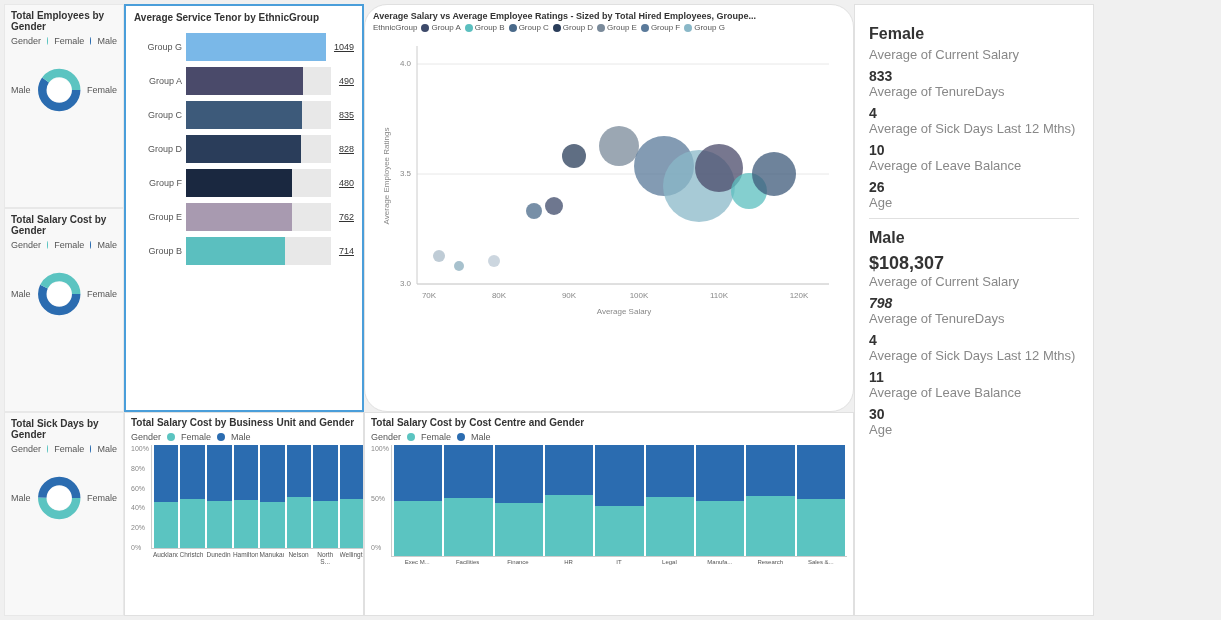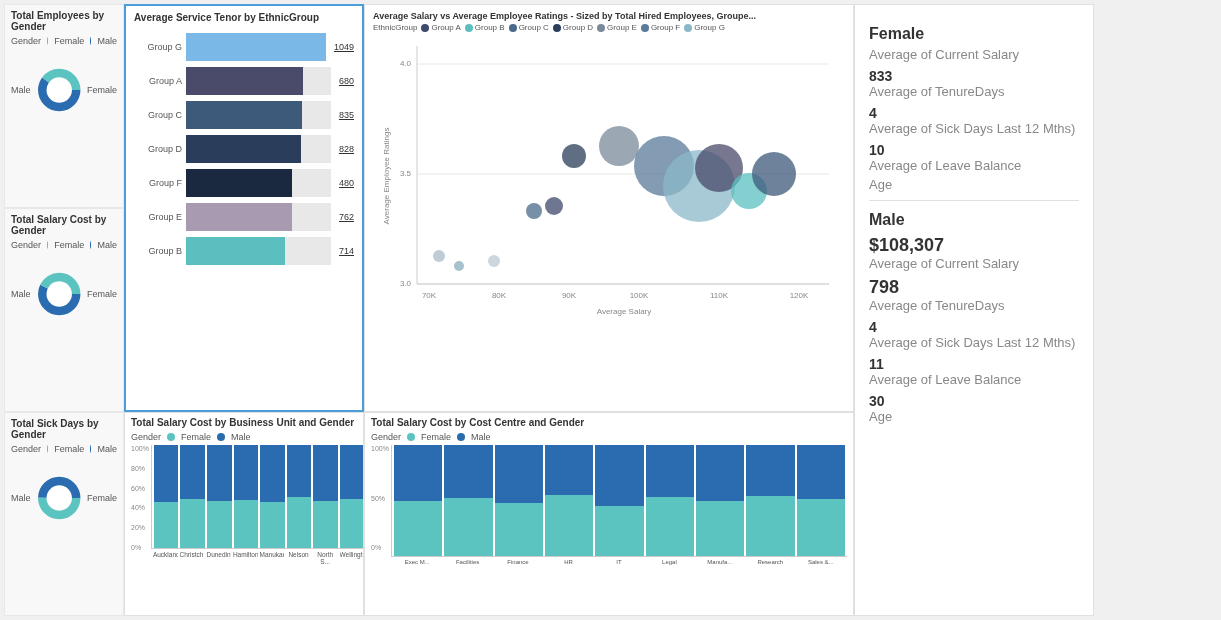--- a/index.html
+++ b/index.html
@@ -244,21 +244,21 @@
         <div class="bar-track">
           <div class="bar-fill" style="width:100%;background:#7ab8e8;"></div>
         </div>
         <div class="bar-value">1049</div>
       </div>
       <div class="bar-row">
         <div class="bar-label">Group A</div>
         <div class="bar-track">
           <div class="bar-fill" style="width:81%;background:#4a4a6a;"></div>
         </div>
-        <div class="bar-value">680</div>
+        <div class="bar-value">490</div>
       </div>
       <div class="bar-row">
         <div class="bar-label">Group C</div>
         <div class="bar-track">
           <div class="bar-fill" style="width:80%;background:#3d5a7a;"></div>
         </div>
         <div class="bar-value">835</div>
       </div>
       <div class="bar-row">
         <div class="bar-label">Group D</div>
@@ -284,21 +284,21 @@
       <div class="bar-row">
         <div class="bar-label">Group B</div>
         <div class="bar-track">
           <div class="bar-fill" style="width:68%;background:#5bbfbf;"></div>
         </div>
         <div class="bar-value">714</div>
       </div>
     </div>
   </div>
 
-  <div class="scatter-panel" style="grid-column:3; grid-row:1/3;">
+  <div class="scatter-panel" style="grid-column:3; grid-row:1/3;border-radius:23px;">
     <div class="scatter-title">Average Salary vs Average Employee Ratings - Sized by Total Hired Employees, Groupe...</div>
     <div class="scatter-legend">
       <span>EthnicGroup</span>
       <span class="scatter-legend-item">
         <span style="width:8px;height:8px;border-radius:50%;background:#3d4a6a;display:inline-block;"></span>
         <span>Group A</span>
       </span>
       <span class="scatter-legend-item">
         <span style="width:8px;height:8px;border-radius:50%;background:#5bbfbf;display:inline-block;"></span>
         <span>Group B</span>
@@ -368,28 +368,29 @@
 
   <div class="kpi-panel" style="grid-column:4; grid-row:1/4;">
     <div class="kpi-section-title">Female</div>
     <div class="kpi-label">Average of Current Salary</div>
     <div class="kpi-value" style="font-size:14px;">833</div>
     <div class="kpi-label">Average of TenureDays</div>
     <div class="kpi-value" style="font-size:14px;">4</div>
     <div class="kpi-label">Average of Sick Days Last 12 Mths)</div>
     <div class="kpi-value" style="font-size:14px;">10</div>
     <div class="kpi-label">Average of Leave Balance</div>
+    <div class="kpi-value" style="font-size:14px;">26</div>
     <div class="kpi-label">Age</div>
 
     <hr class="kpi-divider">
 
     <div class="kpi-section-title">Male</div>
     <div class="kpi-value">$108,307</div>
     <div class="kpi-label">Average of Current Salary</div>
-    <div class="kpi-value" style="font-size:18px;">798</div>
+    <div class="kpi-value" style="font-size:14px;font-style:italic;">798</div>
     <div class="kpi-label">Average of TenureDays</div>
     <div class="kpi-value" style="font-size:14px;">4</div>
     <div class="kpi-label">Average of Sick Days Last 12 Mths)</div>
     <div class="kpi-value" style="font-size:14px;">11</div>
     <div class="kpi-label">Average of Leave Balance</div>
     <div class="kpi-value" style="font-size:14px;">30</div>
     <div class="kpi-label">Age</div>
   </div>
 
   <div class="panel" style="grid-column:2; grid-row:3; padding:4px 6px;">

